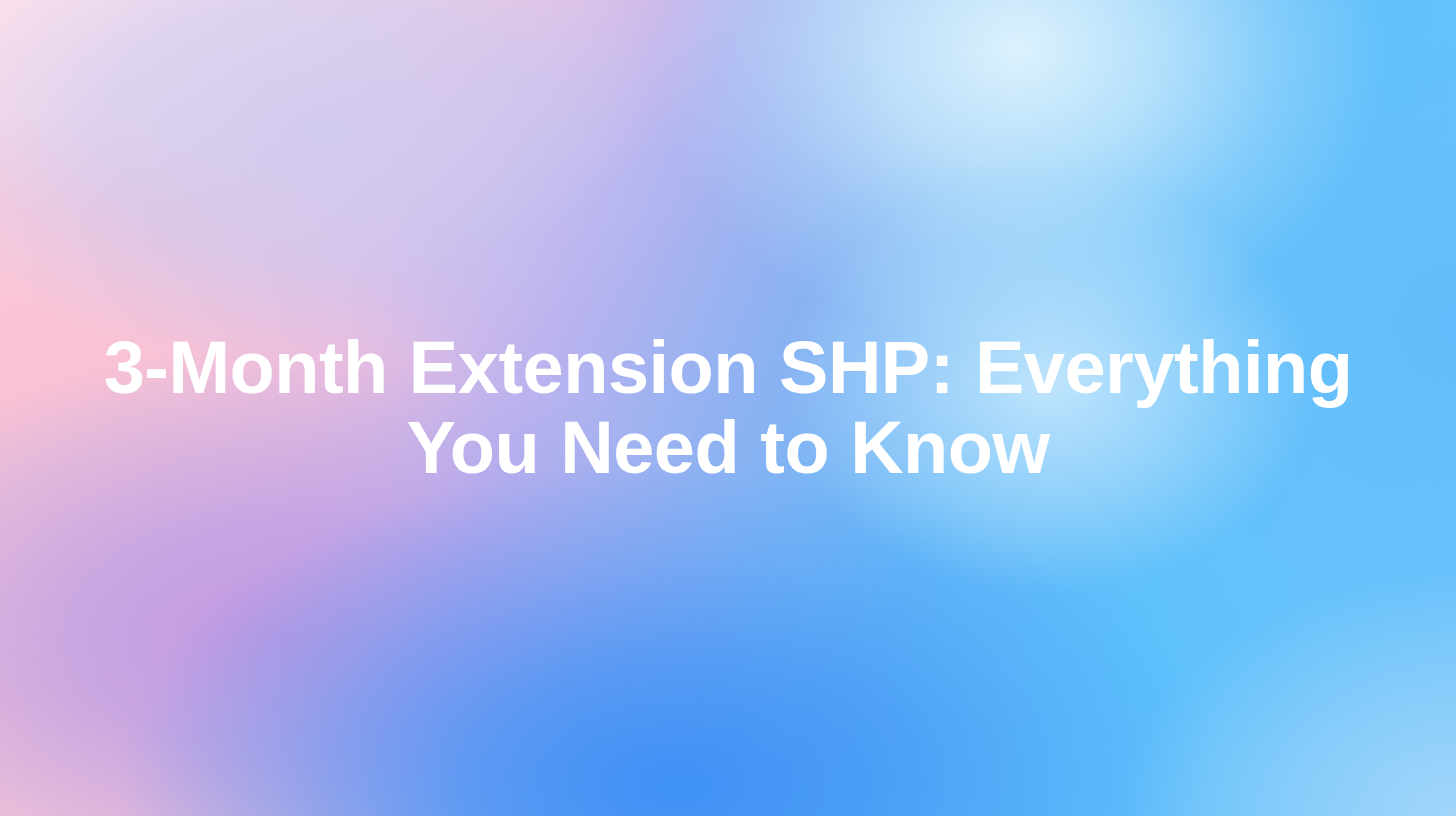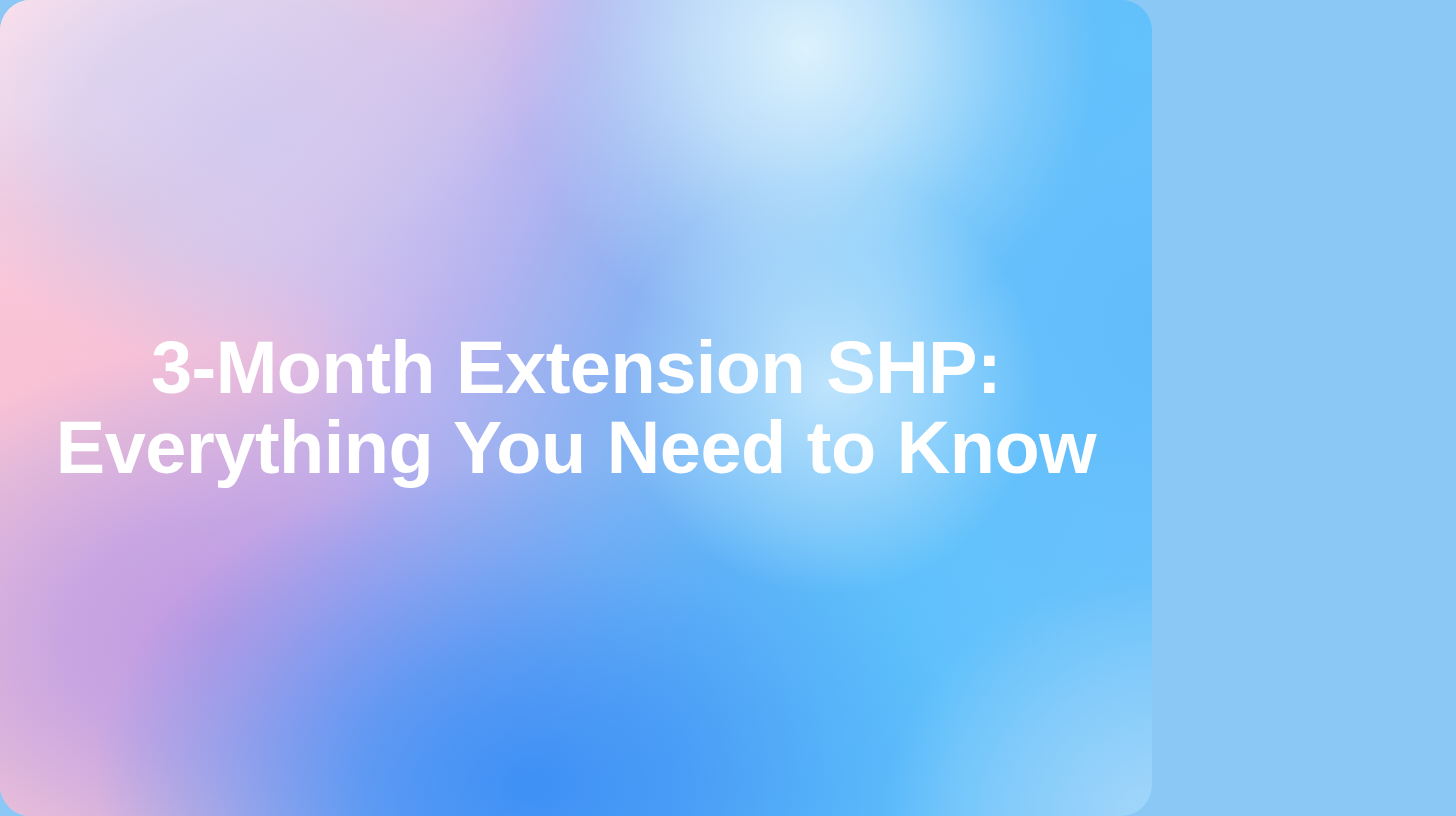--- a/index.html
+++ b/index.html
@@ -12,25 +12,24 @@
   }
 
   body {
     font-family: "Liberation Sans", sans-serif;
     background: #8cc8f5;
   }
 
   
   .hero {
     position: relative;
-    width: 1152px;
+    width: 1456px;
     height: 816px;
     overflow: hidden;
     isolation: isolate;
-    border-radius: 31px;
   }
 
   
   .hero-gradient-base {
     position: absolute;
     inset: 0;
     background:
       linear-gradient(112deg,
         #fde3ec 0%,
         #f9cfdf 14%,

